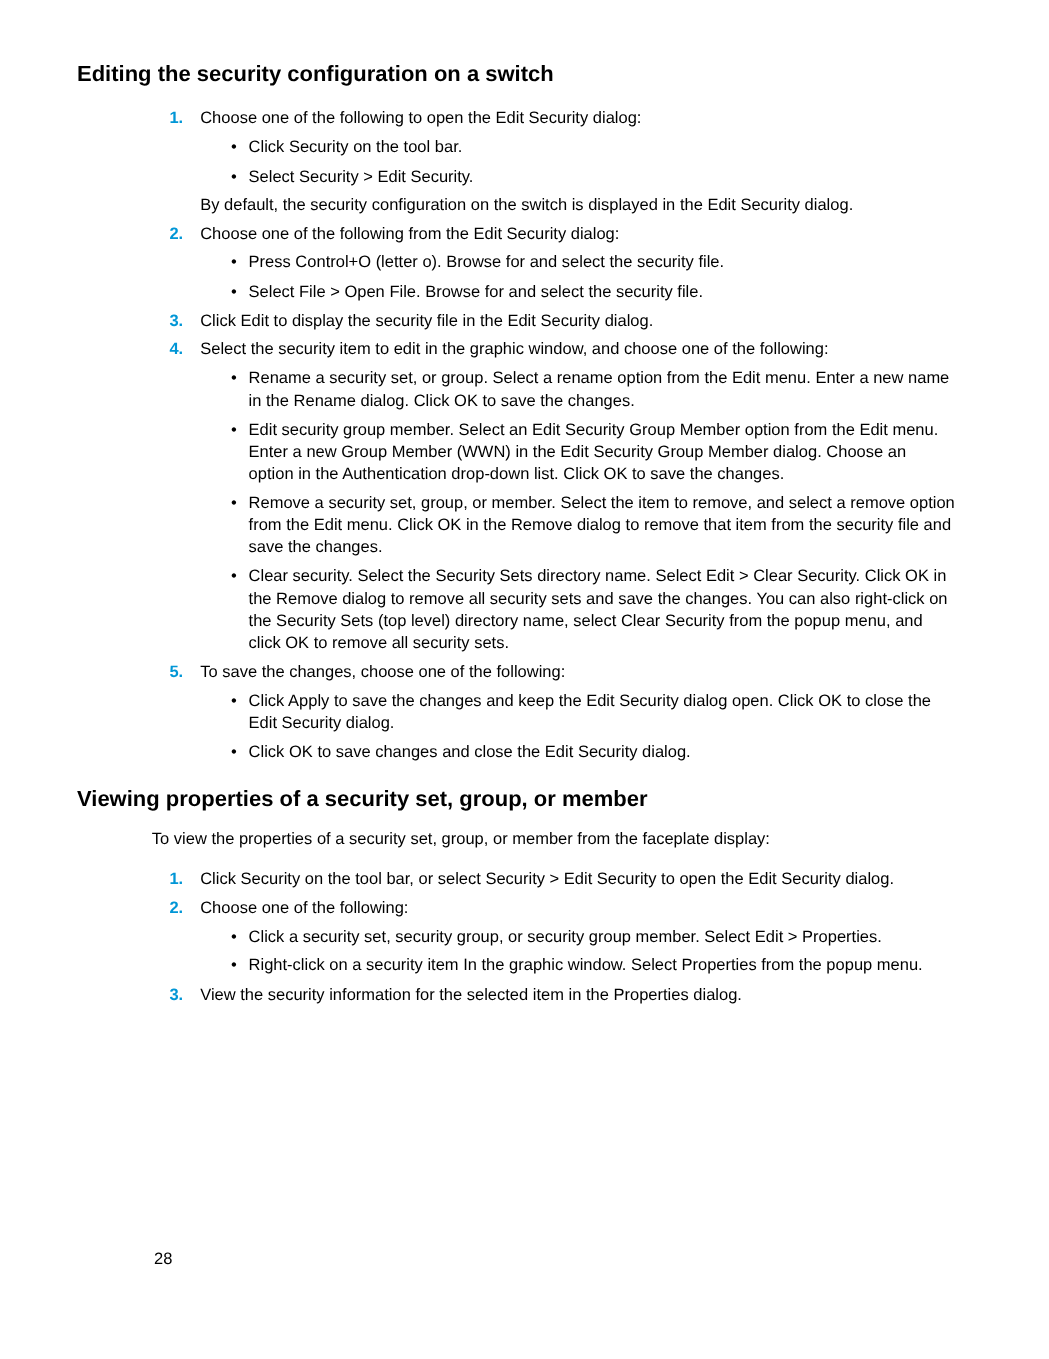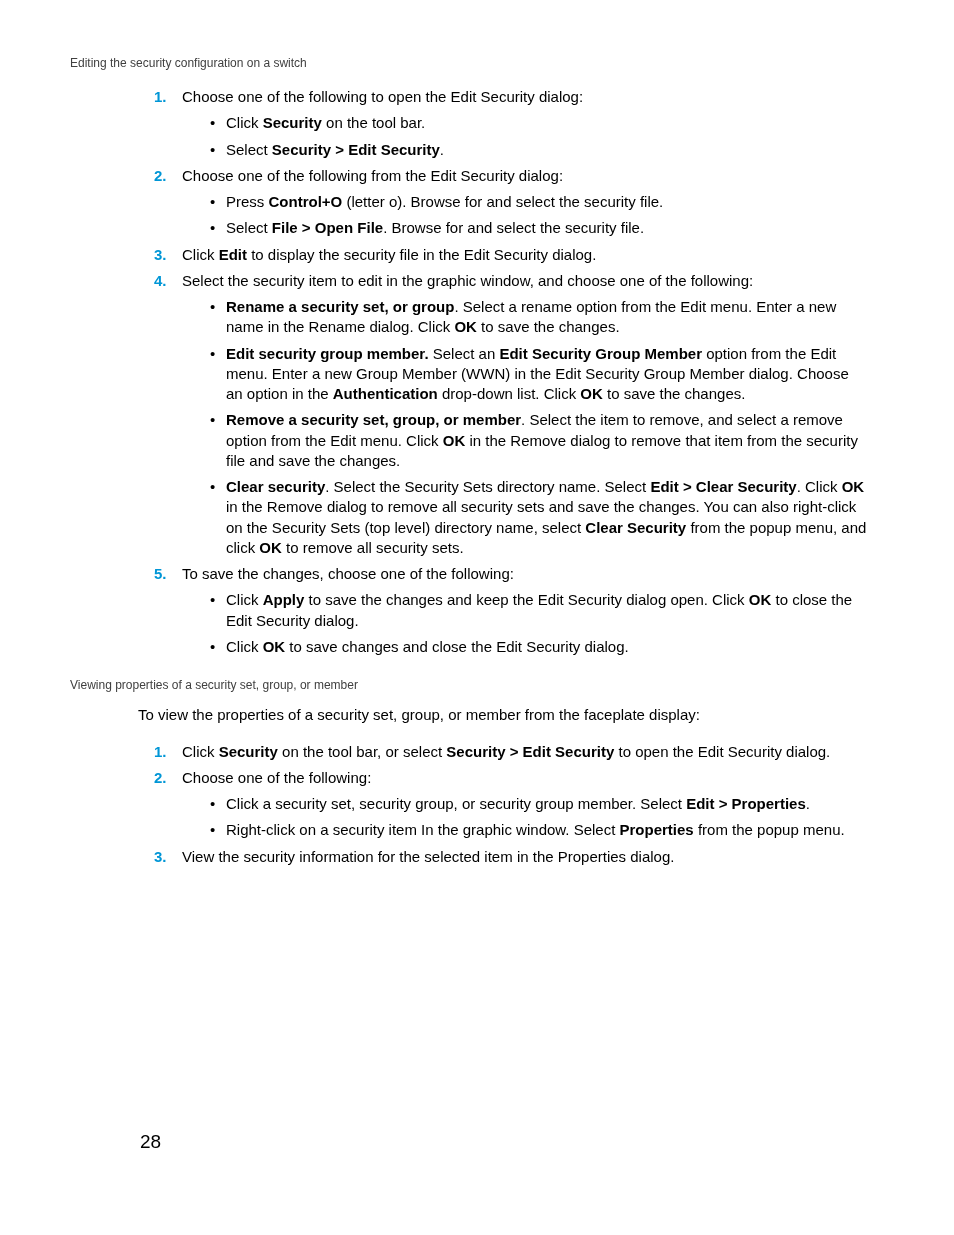--- a/index.html
+++ b/index.html
@@ -7,23 +7,23 @@
     font-size: 15px;
     line-height: 1.35;
     color: #000;
     margin: 0;
     padding: 55px 70px 40px 70px;
     width: 954px;
     box-sizing: border-box;
     background: #fff;
   }
   h2 {
-    color: #404040;
-    font-weight: normal;
-    font-size: 12px;
+    color: #000000;
+    font-weight: bold;
+    font-size: 20px;
     margin: 0 0 12px 0;
   }
   ol {
     margin: 16px;
     padding-left: 0;
     list-style: none;
   }
   ol > li {
     margin-left: 68px;
     padding-left: 28px;
@@ -48,26 +48,26 @@
     padding-left: 16px;
   }
   ul > li::before {
     content: "•";
     position: absolute;
     left: 0;
   }
   .para {
     margin: 0 0 10px 68px;
   }
-  b { font-weight: bold; text-align: center; }
+  b { font-weight: normal; text-align: center; }
   .page-num {
     position: absolute;
     left: 70px;
     bottom: 40px;
-    font-size: 19px;
+    font-size: 15px;
   }
   .page {
     position: relative;
     min-height: 1140px;
   }
 </style>
 </head>
 <body>
 
 <div class="page">
@@ -78,20 +78,21 @@
     <li data-num="1">
       <span>Choose one of the following to open the Edit Security dialog:</span>
       <ul>
         <li>
           <span>Click </span><b>Security</b><span> on the tool bar.</span>
         </li>
         <li>
           <span>Select </span><b>Security &gt; Edit Security</b><span>.</span>
         </li>
       </ul>
+      <span>By default, the security configuration on the switch is displayed in the Edit Security dialog.</span>
     </li>
     <li data-num="2">
       <span>Choose one of the following from the Edit Security dialog:</span>
       <ul>
         <li>
           <span>Press </span><b>Control+O</b><span> (letter o). Browse for and select the security file.</span>
         </li>
         <li>
           <span>Select </span><b>File &gt; Open File</b><span>. Browse for and select the security file.</span>
         </li>

